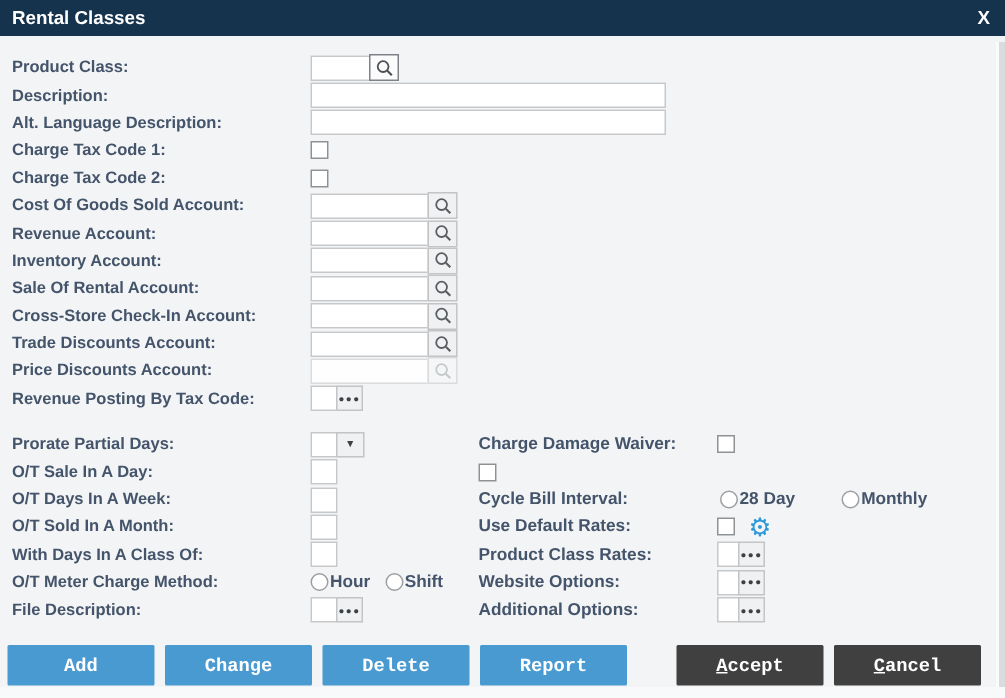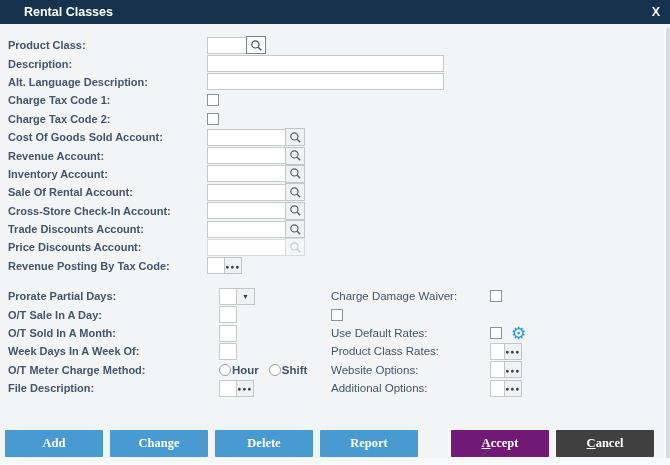--- a/index.html
+++ b/index.html
@@ -2,30 +2,30 @@
 <html><head>
 <meta charset="utf-8">
 <style>
   * { margin:0; padding:0; box-sizing:border-box; }
   html,body { background:#ffffff; }
   body { font-family:"Liberation Sans", sans-serif; }
 
   .dialog { position:relative; width:670px; height:465px; background:#f3f4f5; overflow:hidden; }
 
   
-  .titlebar { height:24px; background:#16334e; display:flex; align-items:center; justify-content:space-between; padding:0 10px 0 24px; }
+  .titlebar { height:24px; background:#16334e; display:flex; align-items:center; justify-content:space-between; padding:0 10px 0 8px; }
   .titlebar .title { color:#ffffff; font-size:12.5px; font-weight:bold; }
   .titlebar .close { color:#ffffff; font-size:12.5px; font-weight:bold; cursor:pointer; line-height:1; }
 
   
   .form { padding:12px 0 0 8px; }
   .row { display:flex; align-items:center; height:18.4px; }
   .lbl { flex:0 0 199px; width:199px; font-size:11px; font-weight:bold; color:#44546b; white-space:nowrap; overflow:hidden; }
-  .rlbl { flex:0 0 159px; width:159px; font-size:11.5px; font-weight:normal; color:#44546b; white-space:nowrap; overflow:hidden; }
-  .lctl { flex:0 0 112px; width:112px; display:flex; align-items:center;margin-left:12px; }
+  .rlbl { flex:0 0 159px; width:159px; font-size:11.5px; font-weight:bold; color:#44546b; white-space:nowrap; overflow:hidden; }
+  .lctl { flex:0 0 112px; width:112px; display:flex; align-items:center; }
   .rctl { display:flex; align-items:center; }
 
   .ti { height:17px; background:#ffffff; border:1px solid #c6c8ca; font-size:11px; color:#333; padding:0 2px; outline:none; }
   .w-pc   { width:40px; }
   .w-lg   { width:237px; }
   .w-acct { width:79px; }
   .w-tiny { width:18px; }
   .w-xs   { width:15px; }
 
   .bezel { height:18px; background:#f0f1f2; border:1px solid #c2c4c6; display:flex; align-items:center; justify-content:center; margin-left:-1px; cursor:pointer; }
@@ -40,24 +40,24 @@
 
   .gear { font-size:17px; line-height:1; color:#2b99d9; margin-left:9px; cursor:pointer; }
 
   .disabled-row .ti { border-color:#d9dbdd; background:#fefefe; }
   .disabled-row .bezel { border-color:#d9dbdd; background:#f5f6f7; }
 
   .section2 { margin-top:12px; }
 
   
   .buttons { position:absolute; left:5px; top:430px; display:flex; }
-  .btn { width:98px; height:27px; border:none; color:#ffffff; font-family:Liberation Serif, serif; font-size:12.5px; font-weight:bold; cursor:pointer; border-radius:1px; }
+  .btn { width:98px; height:27px; border:none; color:#ffffff; font-family:Liberation Mono, monospace; font-size:12.5px; font-weight:bold; cursor:pointer; border-radius:1px; }
   .btn span { display:block; }
   .btn-blue { background:#4a9ad2; margin-right:7px; }
-  .btn-accept { background:#701a75; margin-left:26px; margin-right:7px; }
+  .btn-accept { background:#404040; margin-left:26px; margin-right:7px; }
   .btn-cancel { background:#404040; }
   .btn-accept span::first-letter, .btn-cancel span::first-letter { text-decoration:underline; }
 
   
   .edge-right { position:absolute; top:28px; right:0; width:6px; height:437px; background:#d9dcde; border-left:2px solid #fafbfb; }
   .edge-bottom { position:absolute; bottom:0; left:0; right:0; height:7px; background:#f8f9fa; }
 
   svg.mag { display:block; }
 </style>
 </head>
@@ -205,35 +205,48 @@
       <div class="row">
         <span class="lbl">O/T Sale In A Day:</span>
         <span class="lctl">
             <input class="ti w-tiny" style="">
           </span>
         <span class="rctl">
             <span class="checkbox"></span>
           </span>
       </div>
 
+      <div class="row">
+        <span class="lbl">O/T Days In A Week:</span>
+        <span class="lctl">
+            <input class="ti w-tiny" style="">
+          </span>
+        <span class="rlbl">Cycle Bill Interval:</span>
+        <span class="rctl">
+          <span class="radio" style="margin-left:2px;"></span>
+          <span class="radio-lbl">28 Day</span>
+          <span class="radio" style="margin-left:31px;"></span>
+          <span class="radio-lbl">Monthly</span>
+        </span>
+      </div>
 
       <div class="row">
         <span class="lbl">O/T Sold In A Month:</span>
         <span class="lctl">
             <input class="ti w-tiny" style="">
           </span>
         <span class="rlbl">Use Default Rates:</span>
         <span class="rctl">
           <span class="checkbox"></span>
           <span class="gear">⚙</span>
         </span>
       </div>
 
       <div class="row">
-        <span class="lbl">Week Days In A Week Of:</span>
+        <span class="lbl">With Days In A Class Of:</span>
         <span class="lctl">
             <input class="ti w-tiny" style="">
           </span>
         <span class="rlbl">Product Class Rates:</span>
         <span class="rctl">
           <input class="ti w-xs" style="">
           <span class="bezel dots">●●●</span>
         </span>
       </div>
 

